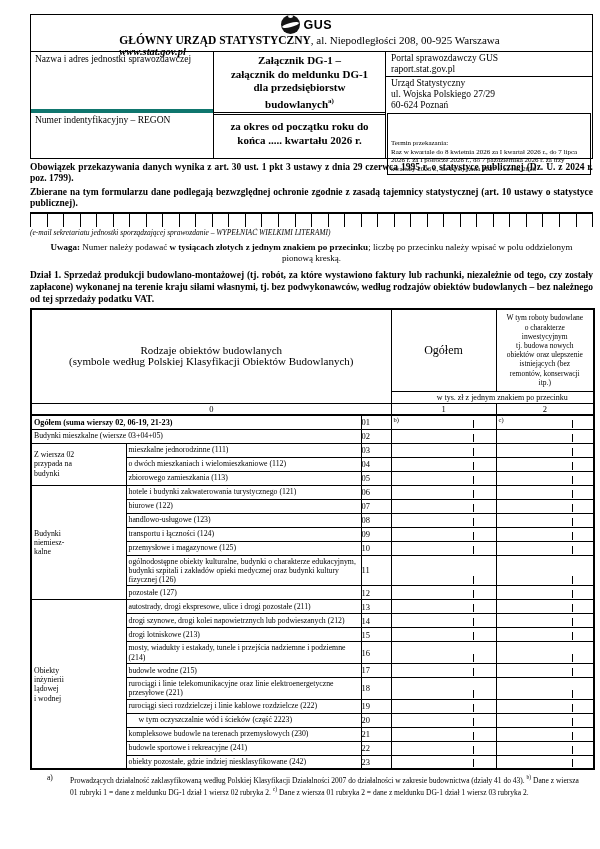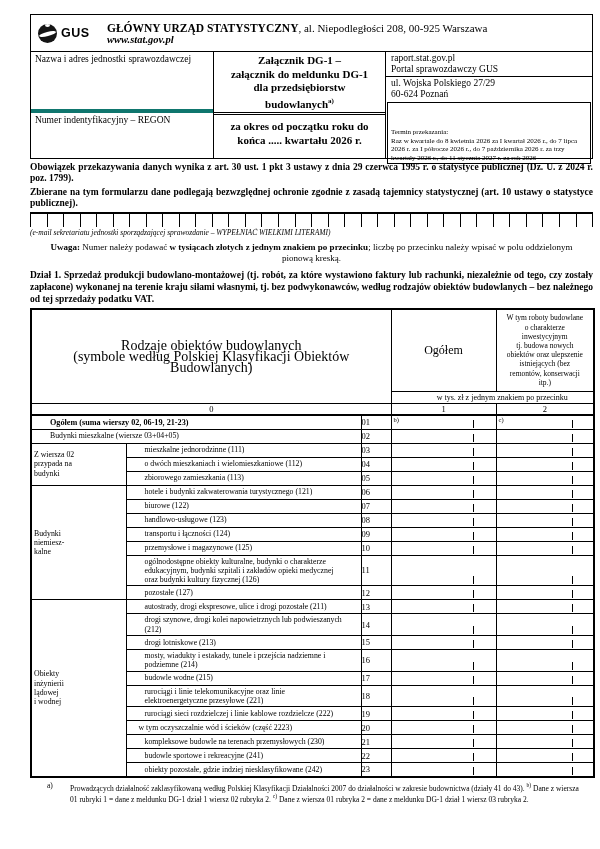--- a/index.html
+++ b/index.html
@@ -6,21 +6,21 @@
   html,body { background:#fff; }
   body {
     width: 600px; height: 849px; overflow: hidden;
     font-family: "Liberation Serif", "DejaVu Serif", serif;
     color: #000;
   }
   .sheet { width: 563px; margin: 14px 7px 0 30px; }
 
   
   .hdr { border: 1.6px solid #000; }
-  .hdr-top { display:flex; align-items:center; height: 37px; border-bottom:1px solid #000; }
+  .hdr-top { display:flex; align-items:center; height: 37px; border-bottom:1px solid #000;flex-direction:column; }
   .logo { width: 76px; display:flex; align-items:center; gap:4px; padding-left:7px; }
   .logo-mark { width:19px; height:19px; border-radius:50%; background:#151515; position:relative; overflow:hidden; flex:0 0 auto; }
   .logo-mark::after { content:""; position:absolute; left:1px; top:8px; width:17px; height:3.5px; background:#fff; border-radius:50%; transform:rotate(-14deg); }
   .logo-mark::before { content:""; position:absolute; left:7px; top:-2px; width:5px; height:5px; background:#fff; border-radius:50%; }
   .logo-text { font-family:"Liberation Sans","DejaVu Sans",sans-serif; font-weight:bold; font-size:12.5px; letter-spacing:.5px; }
   .org { flex:1; padding-right:4px; }
   .org-line1 { font-size:11px; }
   .org-line1 b { font-size:11.5px; }
   .org-www { font-size:10.5px; font-weight:bold; font-style:italic; }
 
@@ -49,28 +49,28 @@
 
   
   .note { margin-top:5px; text-align:center; font-size:9px; line-height:11px; padding:0 4px; }
 
   
   .dzial { margin-top:5px; font-weight:bold; font-size:9.5px; line-height:12px; text-align:justify; }
 
   
   table.mt { border-collapse:collapse; table-layout:fixed; width:563px; margin-top:3px; border:2px solid #000; }
   table.mt td { border:1px solid #000; vertical-align:middle; }
-  .th0 { text-align:center; font-size:14px; white-space:pre-line; line-height:11px; }
+  .th0 { text-align:center; font-size:11px; white-space:pre-line; line-height:11px; }
   .th1 { text-align:center; font-size:12px; }
   .th2 { text-align:center; font-size:7.5px; line-height:9.2px; white-space:pre-line; padding:1px; }
   tr.th-row td { height:82px; }
   tr.units-row td { height:12px; font-size:8px; text-align:center;padding-left:20px; }
   tr.digits-row td { height:12px; font-size:8.5px; text-align:center; border-bottom:2px solid #000; }
   td.g { font-size:7.8px; line-height:9.3px; white-space:pre-line; padding:1px 2px; vertical-align:middle;margin-left:24px; }
-  td.l { font-size:7.8px; line-height:9.3px; padding:1px 18px; }
+  td.l { font-size:7.8px; line-height:9.3px; padding:1px 2px; }
   td.l.bold { font-weight:bold; font-size:8.2px; }
   td.l.indent { padding-left:12px; }
   td.n { font-size:8.5px; }
   td.d { position:relative; }
   td.d::after { content:""; position:absolute; right:21%; bottom:1px; width:1px; height:8px; background:#000; }
   td.c1 { border-left:2px solid #000; }
   tbody tr { height:14px; }
   .cellsup { position:absolute; top:0; left:2px; font-size:6.5px; line-height:7px; }
 
   
@@ -103,24 +103,25 @@
       <div class="h-col-center">
         <div class="cell-title"><span>Załącznik DG-1 –
 załącznik do meldunku DG-1
 dla przedsiębiorstw
 budowlanych</span><sup>a)</sup></div>
         <div class="cell-okres">za okres od początku roku do
 końca ..... kwartału 2026 r.</div>
       </div>
       <div class="h-col-right">
         <div class="cell-portal">
+          <div>Portal sprawozdawczy GUS</div>
           <div>raport.stat.gov.pl</div>
-          <div>Portal sprawozdawczy GUS</div>
         </div>
         <div class="cell-urzad">
+          <div>Urząd Statystyczny</div>
           <div>ul. Wojska Polskiego 27/29</div>
           <div>60-624 Poznań</div>
         </div>
         <div class="cell-termin">
           <span class="t-label">Termin przekazania:</span>
           <span>Raz w kwartale do 8 kwietnia 2026 za I kwartał 2026 r., do 7 lipca 2026 r. za I półrocze 2026 r., do 7 października 2026 r. za trzy kwartały 2026 r., do 11 stycznia 2027 r. za rok 2026</span>
         </div>
       </div>
     </div>
   </div>

